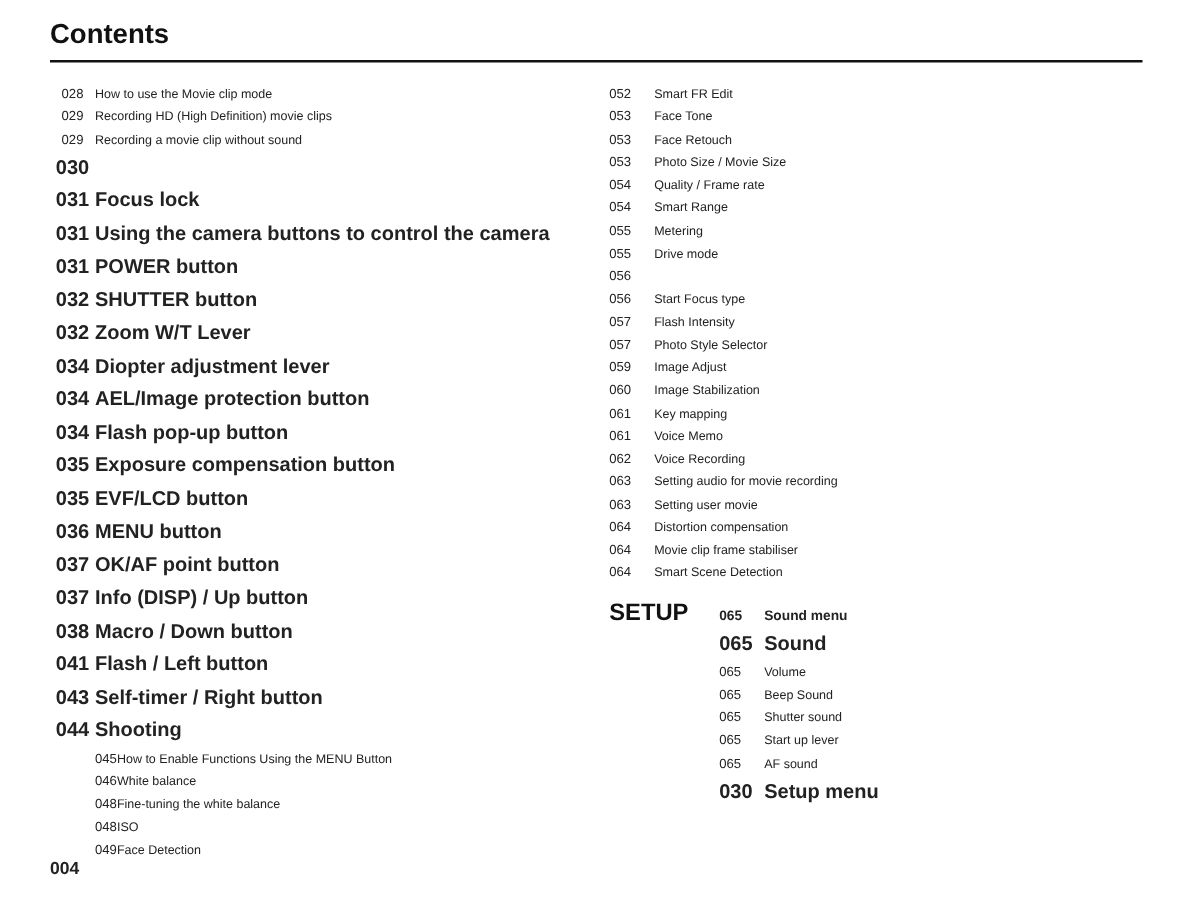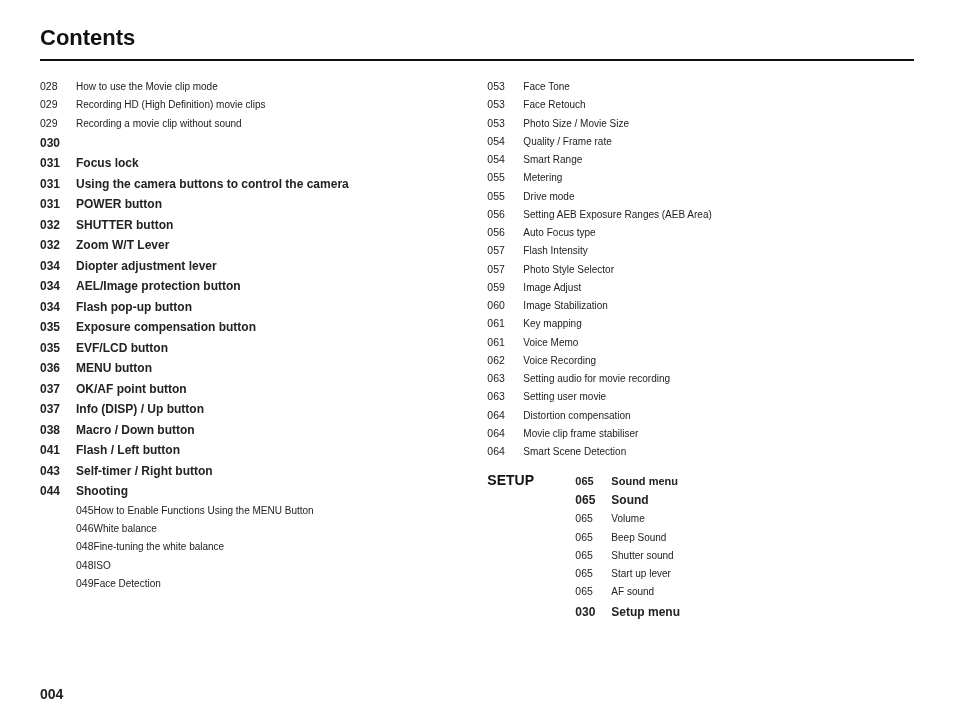--- a/index.html
+++ b/index.html
@@ -8,38 +8,39 @@
       height: 720px;
       background: #fff;
       font-family: Arial, Helvetica, sans-serif;
       font-size: 11px;
       color: #222;
       overflow: hidden;
     }
     .page {
       width: 954px;
       height: 720px;
-      padding: 25px 40px 20px 40px;
+      padding: 14px 40px 20px 40px;
       position: relative;
     }
     .title {
       font-size: 22px;
       font-weight: bold;
       color: #111;
       border-bottom: 2px solid #111;
       padding-bottom: 8px;
       margin-bottom: 18px;
     }
     .content-area {
       display: flex;
       gap: 0;
     }
     .col-left {
       width: 470px;
       padding-right: 20px;
+      text-align: center;
     }
     .col-right {
       width: 470px;
       padding-left: 10px;
     }
     .toc-row {
       display: flex;
       align-items: baseline;
       margin-bottom: 2.5px;
       line-height: 1.5;
@@ -49,35 +50,35 @@
       font-size: 10.5px;
       color: #222;
     }
     .toc-text {
       font-size: 10px;
       color: #222;
     }
     .toc-bold .toc-num,
     .toc-bold .toc-text {
       font-weight: bold;
-      font-size: 12px;
+      font-size: 16px;
     }
     .toc-indent {
       padding-left: 36px;
     }
     .toc-indent .toc-num {
       min-width: 0;
     }
     .setup-header {
       display: flex;
       align-items: baseline;
       margin-bottom: 2.5px;
     }
     .setup-label {
-      font-size: 14px;
+      font-size: 19px;
       font-weight: bold;
       min-width: 80px;
       margin-right: 8px;
       color: #111;
     }
     .setup-num {
       font-weight: bold;
       font-size: 11px;
       min-width: 36px;
     }
@@ -199,20 +200,24 @@
           <span class="toc-num">048</span>
           <span class="toc-text">ISO</span>
         </div>
         <div class="toc-row toc-indent">
           <span class="toc-num">049</span>
           <span class="toc-text">Face Detection</span>
         </div>
       </div>
     <div class="col-right" id="right-col">
         <div class="toc-row">
+          <span class="toc-num">052</span>
+          <span class="toc-text">Smart FR Edit</span>
+        </div>
+        <div class="toc-row">
           <span class="toc-num">053</span>
           <span class="toc-text">Face Tone</span>
         </div>
         <div class="toc-row">
           <span class="toc-num">053</span>
           <span class="toc-text">Face Retouch</span>
         </div>
         <div class="toc-row">
           <span class="toc-num">053</span>
           <span class="toc-text">Photo Size / Movie Size</span>
@@ -228,25 +233,24 @@
         <div class="toc-row">
           <span class="toc-num">055</span>
           <span class="toc-text">Metering</span>
         </div>
         <div class="toc-row">
           <span class="toc-num">055</span>
           <span class="toc-text">Drive mode</span>
         </div>
         <div class="toc-row">
           <span class="toc-num">056</span>
-          <span class="toc-text">Setting AEB Exposure Ranges (AEB Area)</span>
         </div>
         <div class="toc-row">
           <span class="toc-num">056</span>
-          <span class="toc-text">Auto Focus type</span>
+          <span class="toc-text">Start Focus type</span>
         </div>
         <div class="toc-row">
           <span class="toc-num">057</span>
           <span class="toc-text">Flash Intensity</span>
         </div>
         <div class="toc-row">
           <span class="toc-num">057</span>
           <span class="toc-text">Photo Style Selector</span>
         </div>
         <div class="toc-row">

